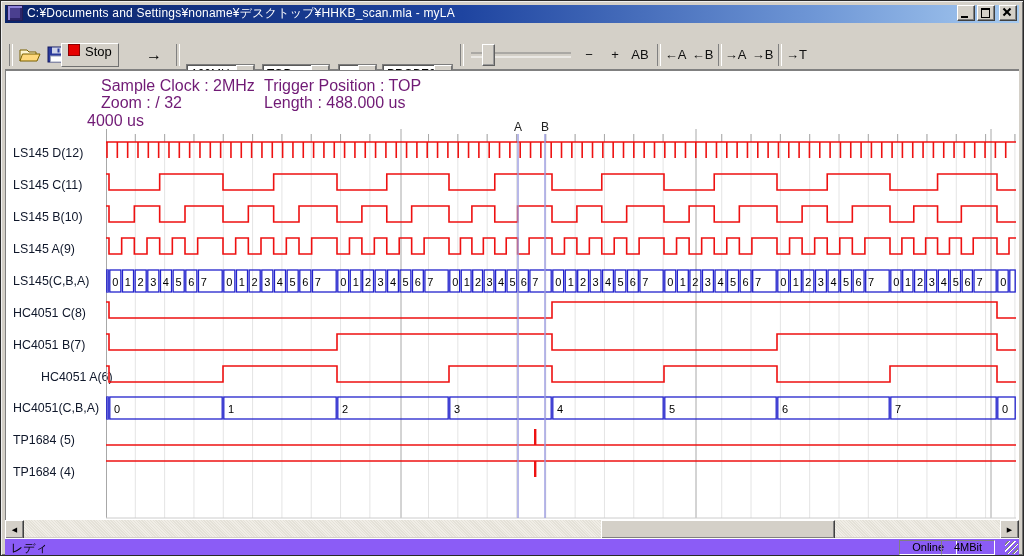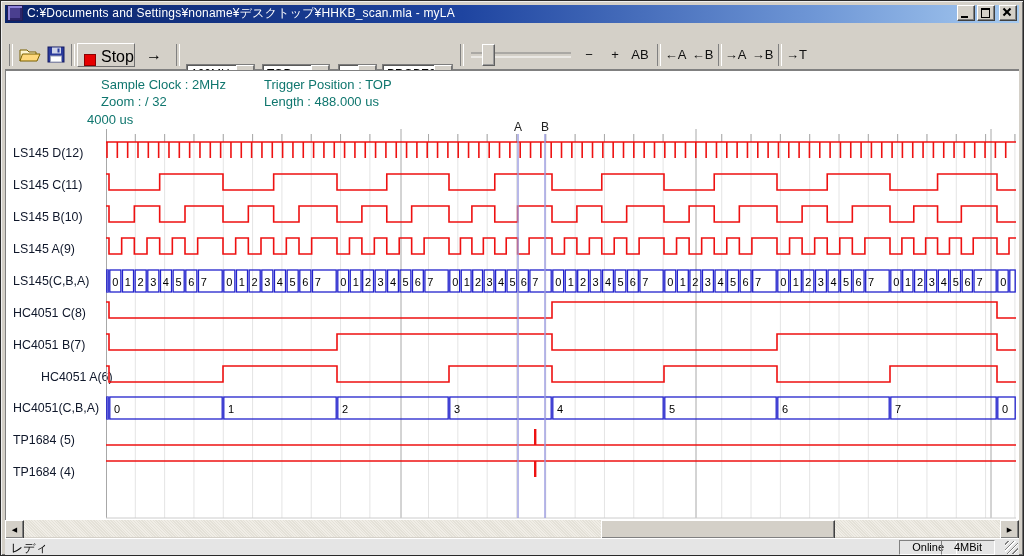--- a/index.html
+++ b/index.html
@@ -26,51 +26,51 @@
   
   .menubar{position:absolute;left:4px;top:23px;right:4px;height:15px;display:flex;align-items:center;
            font-size:12px;color:#000;border-bottom:1px solid #9a968e;box-shadow:0 1px 0 #ffffff;}
   .menu-item{padding:0 7px;white-space:nowrap;}
   
   .toolbar{position:absolute;left:4px;top:39px;right:4px;height:29px;border-bottom:1px solid #808080;
            box-shadow:0 1px 0 #ffffff;}
   .toolbar > *{position:absolute;top:50%;transform:translateY(-50%);}
   .tsep{height:22px;width:2px;border-left:1px solid #808080;border-right:1px solid #ffffff;}
   .tool-icon-btn{width:26px;height:22px;display:flex;align-items:center;justify-content:center;}
-  .stop-btn{left:72px;width:56px;height:22px;background:#d4d0c8;display:flex;align-items:flex-end;
-            border:1px solid;border-color:#ffffff #707070 #707070 #ffffff;font-size:16px;color:#000;}
+  .stop-btn{left:56px;width:56px;height:22px;background:#d4d0c8;display:flex;align-items:flex-start;
+            border:1px solid;border-color:#ffffff #707070 #707070 #ffffff;font-size:13px;color:#000;}
   .stop-sq{width:10px;height:10px;background:#e60000;border:1px solid #8c0000;margin:0 5px 0 6px;}
   .run-btn{left:134px;width:30px;height:22px;font-size:16px;font-weight:bold;color:#000;
            display:flex;align-items:center;justify-content:center;}
   .combo{height:20px;background:#fff;border:1px solid #7c7c7c;box-shadow:inset 1px 1px 0 #5a5a5a;
          display:flex;align-items:stretch;margin-top:20px;}
   .combo-val{flex:1;font-size:12px;color:#000;padding:2px 0 0 4px;white-space:nowrap;overflow:hidden;}
   .combo-btn{width:16px;background:#d4d0c8;border:1px solid;border-color:#ffffff #707070 #707070 #ffffff;
              font-size:7px;color:#000;display:flex;align-items:center;justify-content:center;}
   .slider-track{left:466px;width:100px;height:3px;border-top:1px solid #808080;border-bottom:1px solid #ffffff;}
   .slider-handle{left:477px;width:11px;height:20px;background:#d4d0c8;
                  border:1px solid;border-color:#ffffff #606060 #606060 #ffffff;box-shadow:inset -1px -1px 0 #9a9a9a;}
   .tbtn{height:22px;font-size:13px;color:#101010;display:flex;align-items:center;justify-content:center;}
   
   .client{position:absolute;left:4px;right:4px;top:69px;height:449px;background:#fff;
           border-top:1px solid #808080;border-left:1px solid #808080;}
-  .info{position:absolute;font-size:13px;color:#0f766e;white-space:nowrap;z-index:2;text-align:center;}
+  .info{position:absolute;font-size:16px;color:#701a75;white-space:nowrap;z-index:2;text-align:center;}
   .ch-label{position:absolute;left:12px;height:16px;line-height:16px;font-size:12.4px;color:#0f172a;white-space:nowrap;}
   #channel-labels{position:absolute;inset:0;z-index:2;pointer-events:none;}
   #wave-svg{position:absolute;left:0;top:0;z-index:3;pointer-events:none;}
   
   .hscroll{position:absolute;left:4px;right:4px;top:519px;height:17px;background:#ece9e1;
            background-image:repeating-linear-gradient(45deg,#e4e1d8 0 1px,#f0ede6 1px 2px);}
   .sbtn{position:absolute;top:0;width:17px;height:17px;background:#d4d0c8;color:#000;
         border:1px solid;border-color:#ffffff #404040 #404040 #ffffff;box-shadow:inset -1px -1px 0 #808080;
         font-size:7px;display:flex;align-items:center;justify-content:center;}
   .sthumb{position:absolute;top:0;height:17px;background:#d4d0c8;
           border:1px solid;border-color:#ffffff #404040 #404040 #ffffff;box-shadow:inset -1px -1px 0 #808080;}
   
-  .statusbar{position:absolute;left:4px;right:4px;top:537px;height:16px;background:#e5e5e5;
+  .statusbar{position:absolute;left:4px;right:4px;top:537px;height:16px;background:#8b5cf6;
              border-top:1px solid #ffffff;font-size:12px;color:#000;}
   .status-ready{position:absolute;left:6px;top:1px;}
   .spanel{position:absolute;top:1px;height:13px;font-size:11px;padding:0 12px;
           border:1px solid;border-color:#808080 #ffffff #ffffff #808080;}
   .grip{position:absolute;right:1px;bottom:1px;width:13px;height:13px;
         background:repeating-linear-gradient(135deg,transparent 0 2px,#808080 2px 3px,#ffffff 3px 4px);}
 </style>
 </head>
 <body>
 

